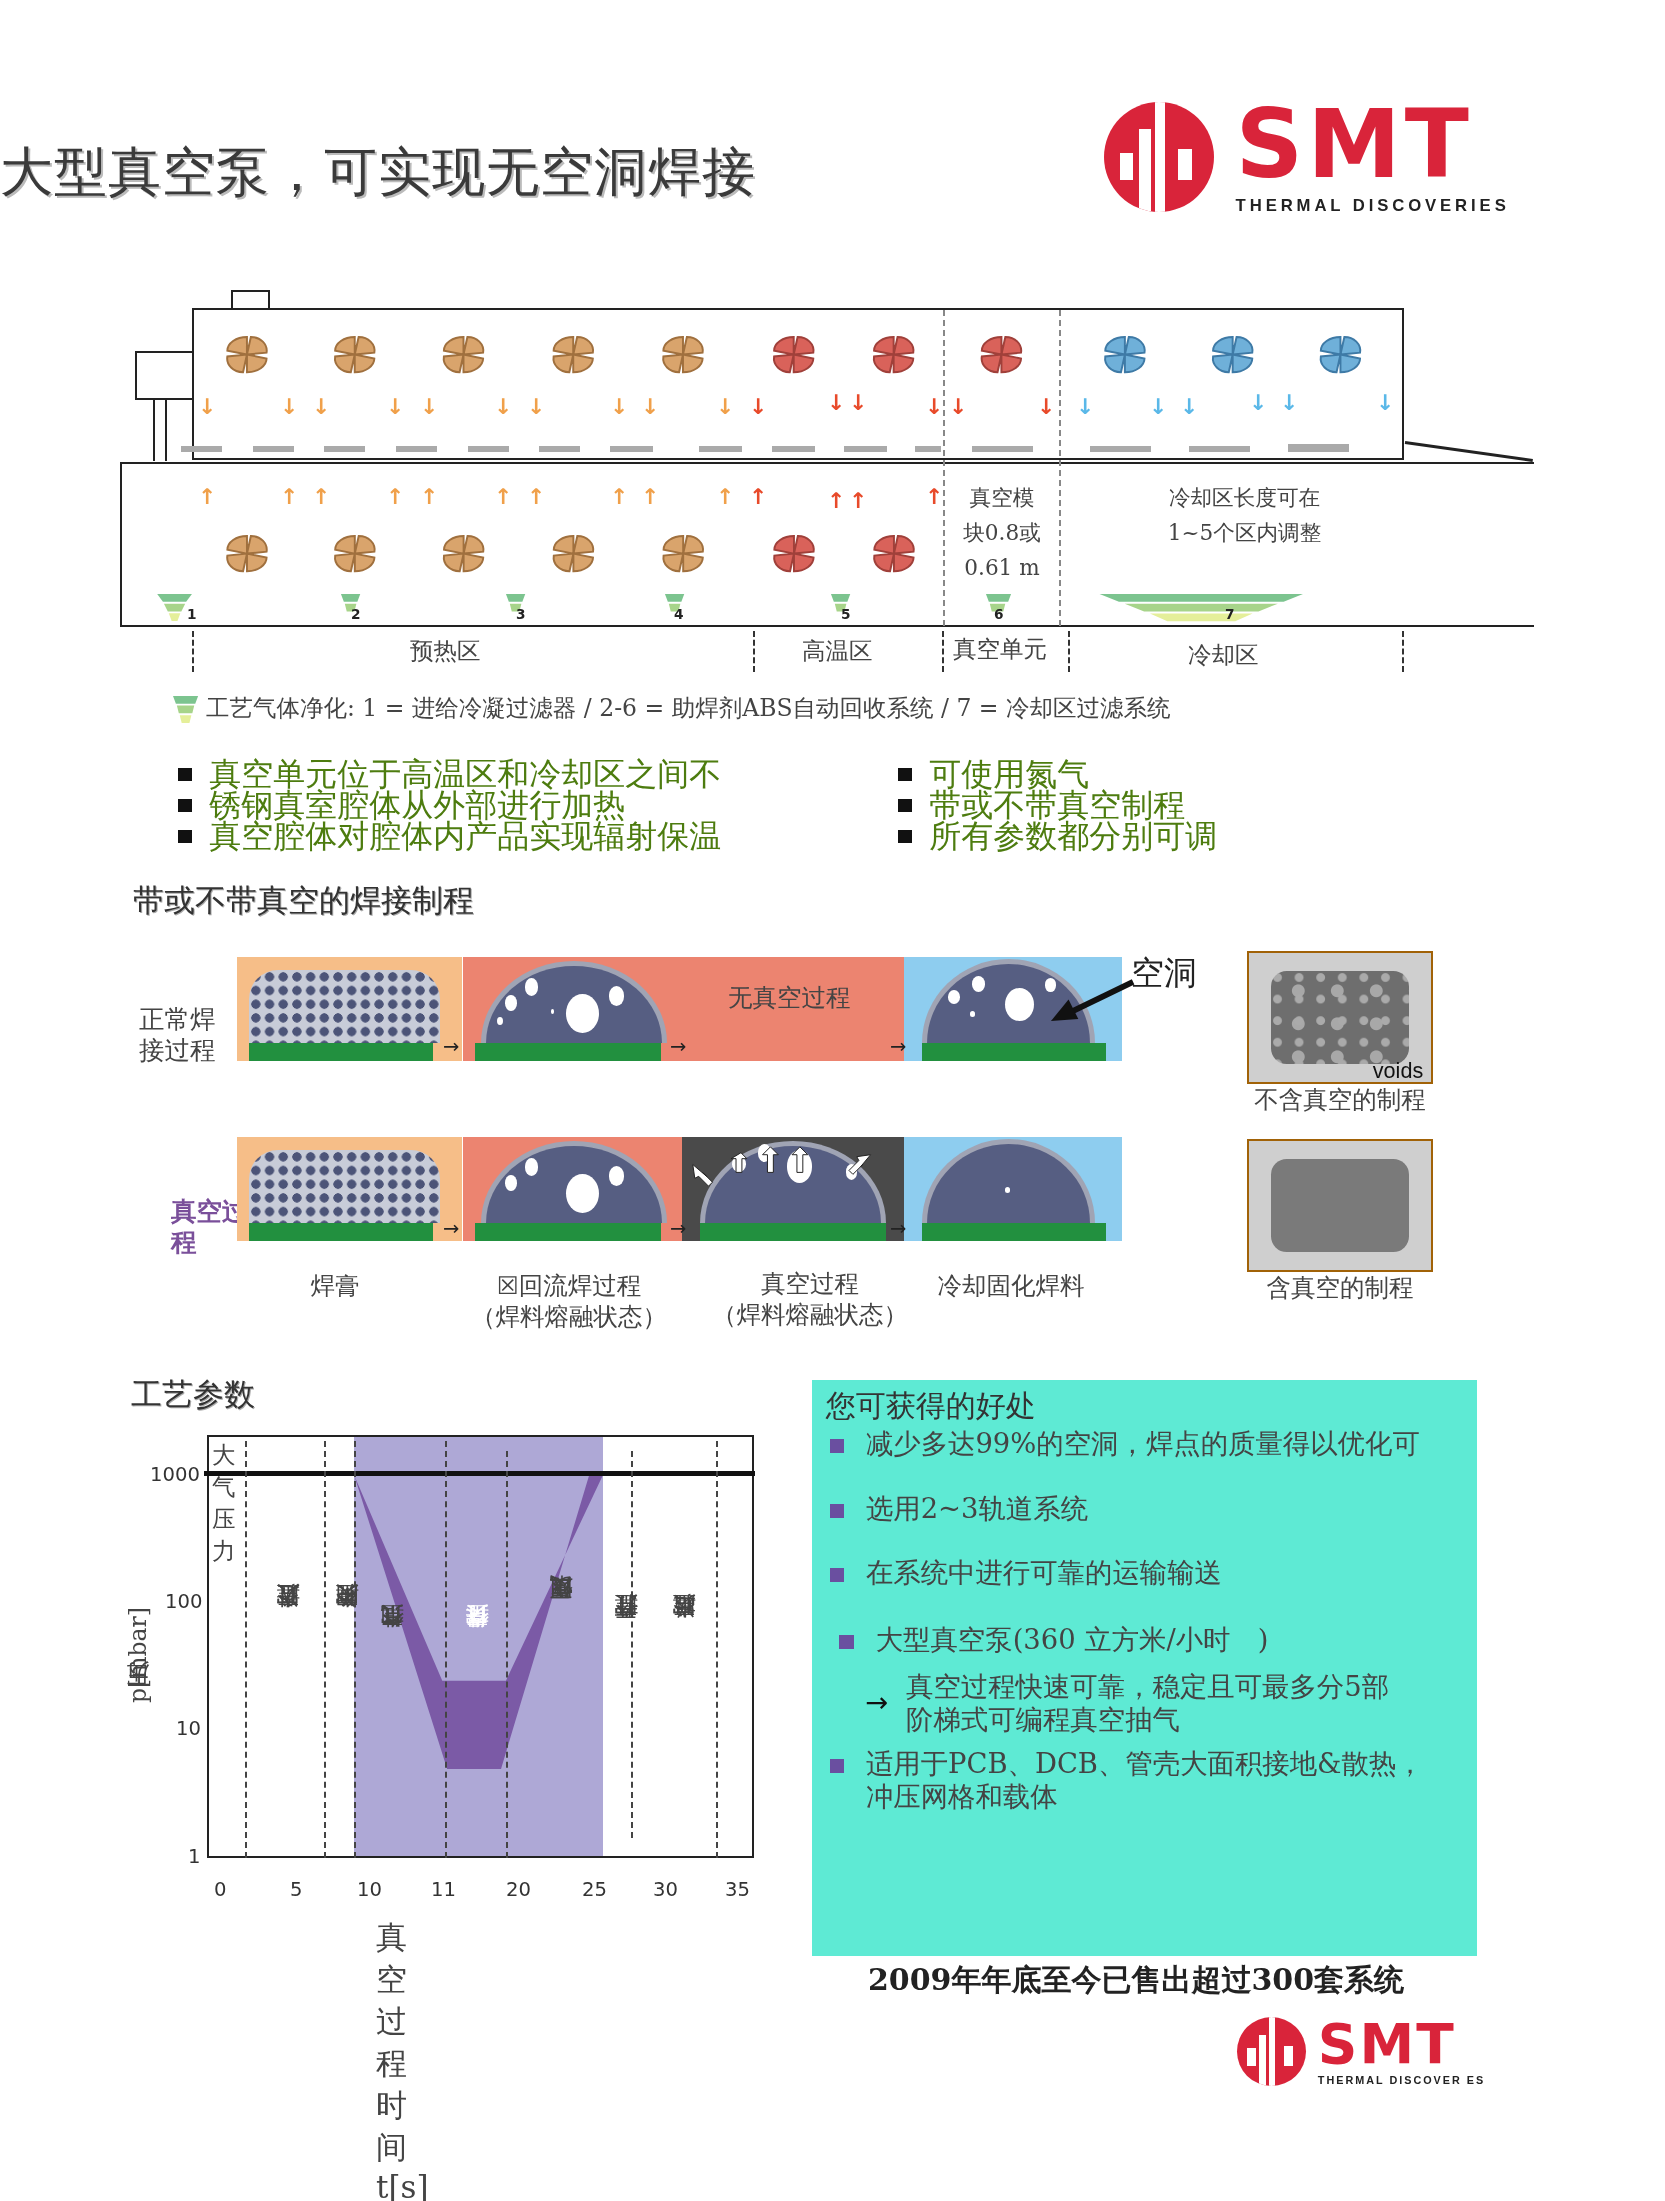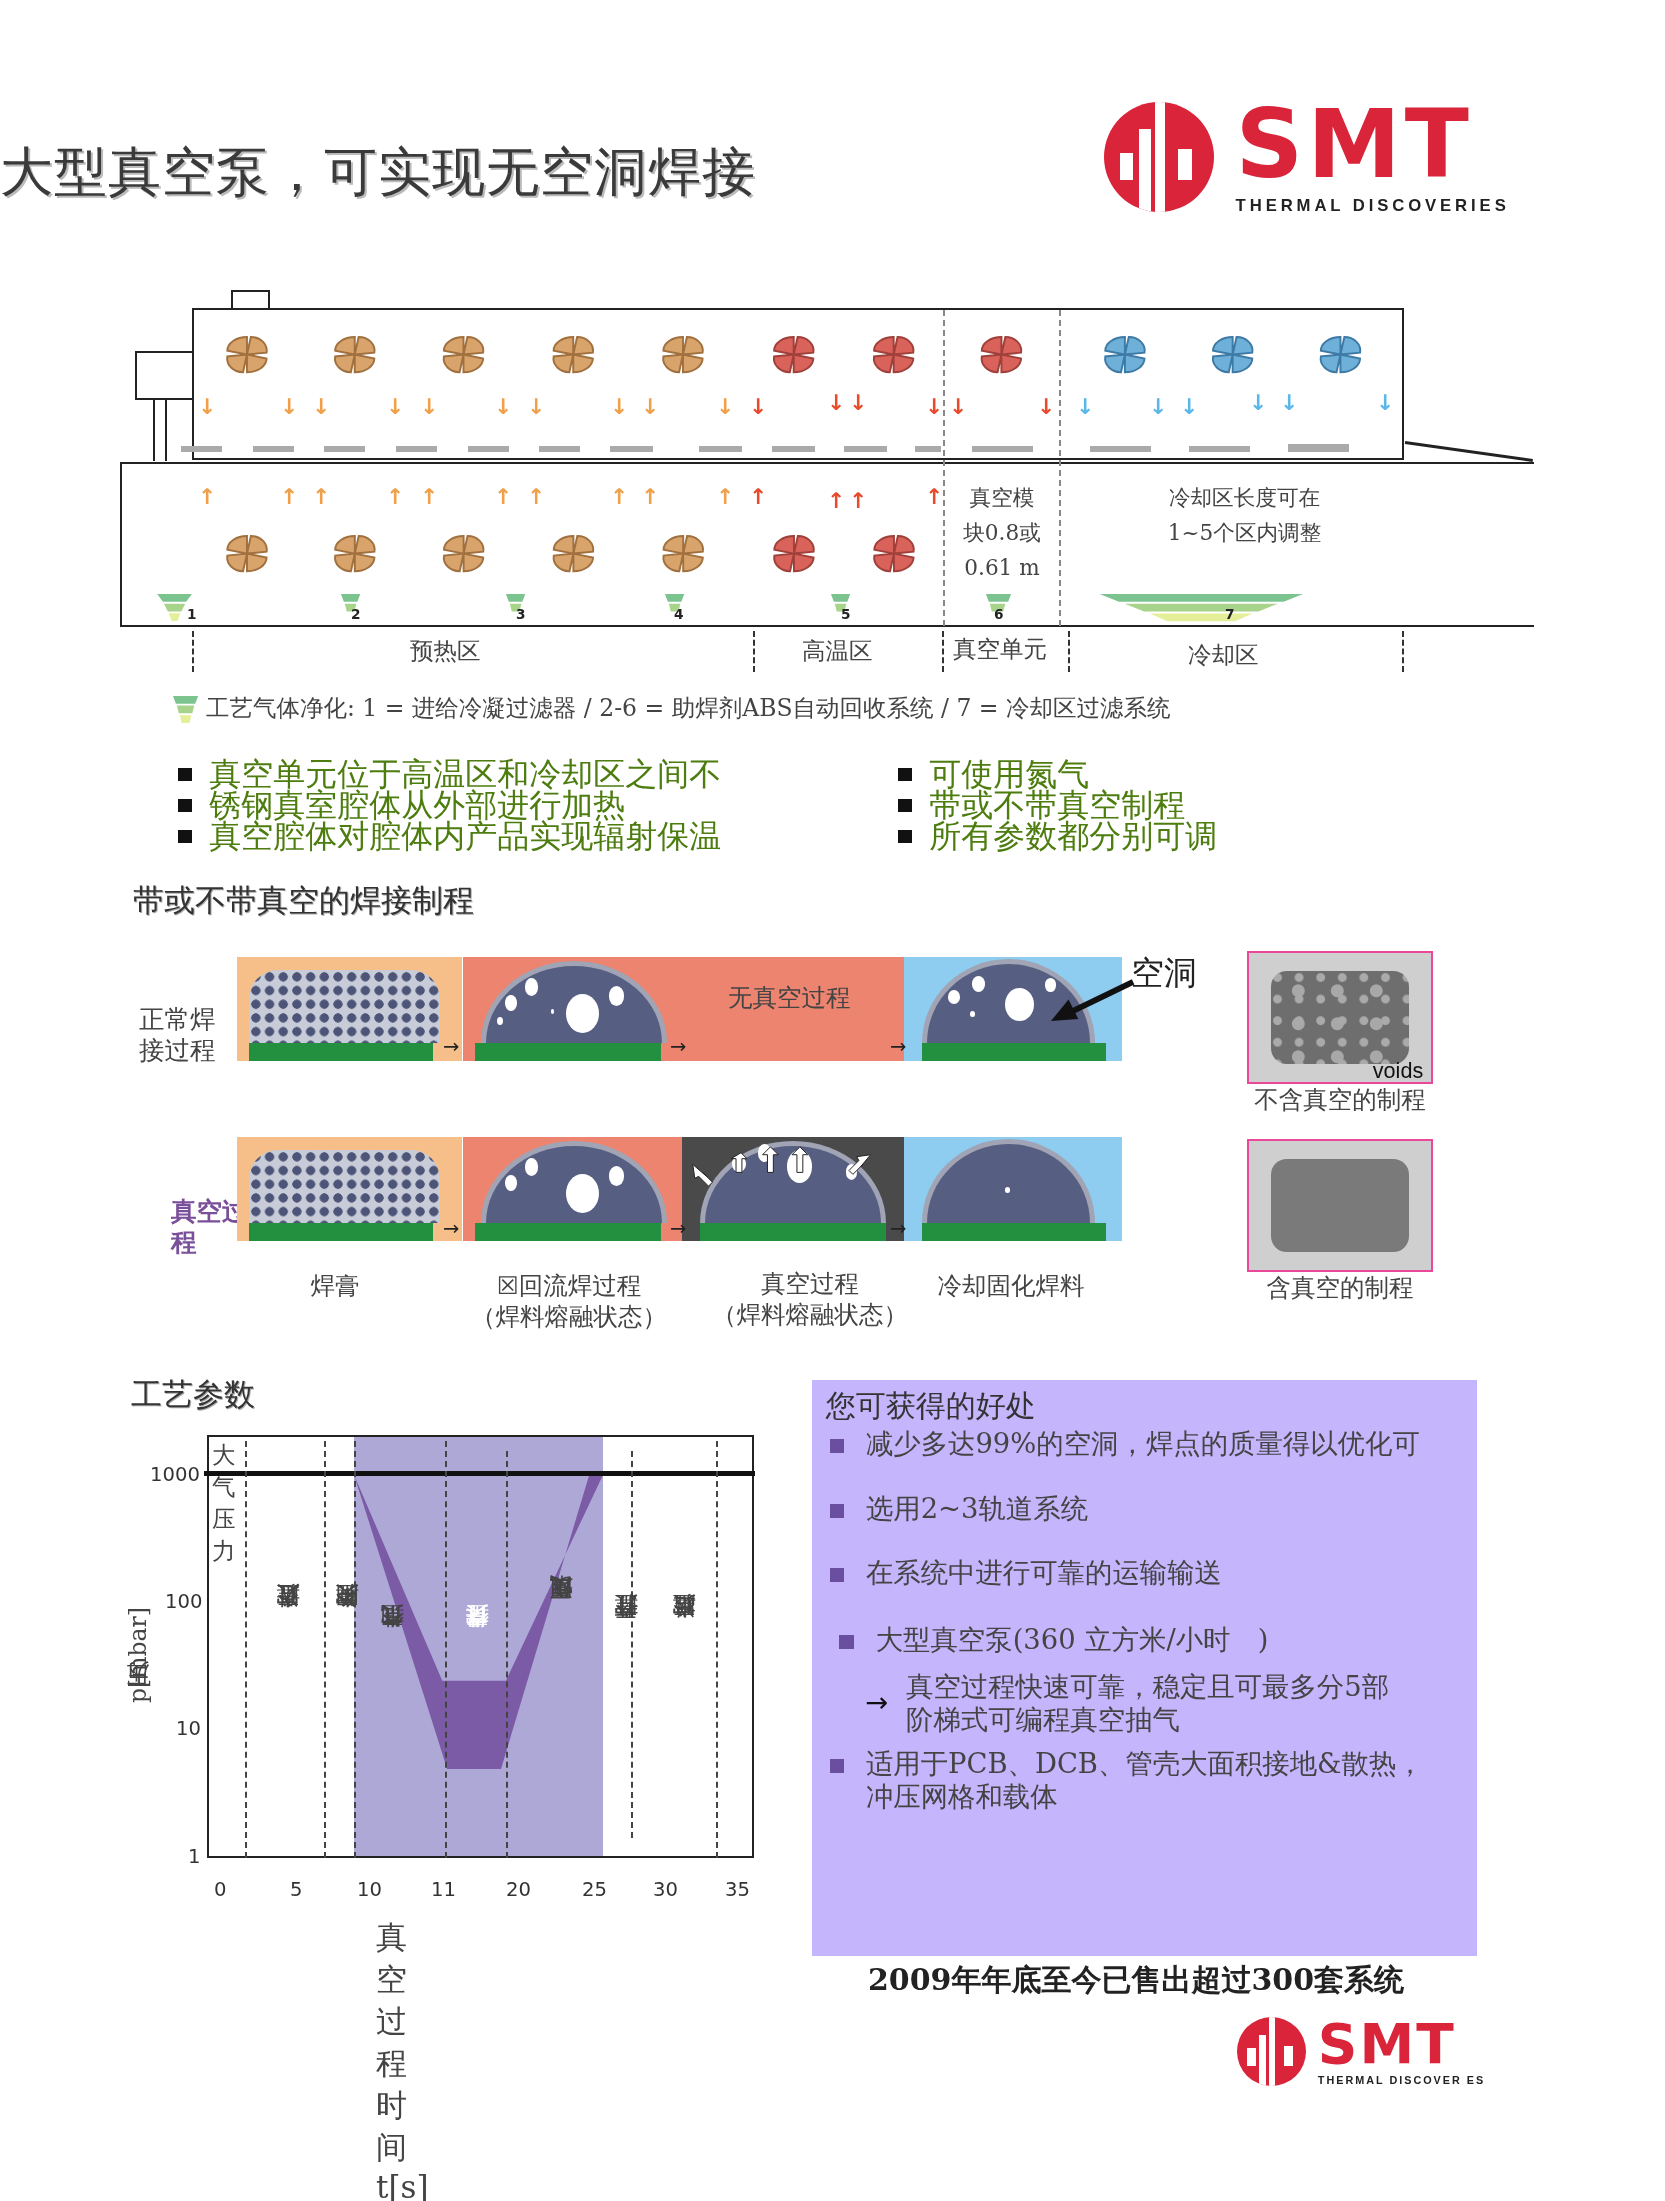--- a/index.html
+++ b/index.html
@@ -37,30 +37,30 @@
   .section-h { font-family: "DejaVu Sans", sans-serif; font-size: 31px; color: #333; text-shadow: 1px 1px 0 #aaa; white-space: nowrap; }
 
   
   .panel { position: absolute; height: 104px; overflow: hidden; }
   .pcb { position: absolute; bottom: 0; height: 17.6px; background: #22903f; }
   .dome { position: absolute; bottom: 17.6px; background: #565e82; border-top-left-radius: 50% 100%; border-top-right-radius: 50% 100%; border: 5.9px solid #a0a4b4; border-bottom: none; }
   .void { position: absolute; border-radius: 50%; background: #fff; }
   .proc-arrow { position: absolute; font-size: 19.6px; color: #222; font-family: "DejaVu Sans", sans-serif; }
   .row-label { font-size: 25.5px; line-height: 31px; color: #444; }
   .cap { font-size: 24.5px; color: #444; text-align: center; line-height: 31px; white-space: nowrap; }
-  .xray { position: absolute; background: #cfcfcf; border: 2px solid #ec4899; }
+  .xray { position: absolute; background: #cfcfcf; border: 2px solid #a16207; }
   .xray-inner { position: absolute; left: 21.6px; top: 17.6px; right: 21.6px; bottom: 17.6px; border-radius: 15.7px; }
 
   
   .chart-frame { left: 207px; top: 1435px; width: 547px; height: 423px; border: 2.9px solid #222; border-top: 2px solid #222; }
   .tick-lbl { font-family: "DejaVu Sans", sans-serif; font-size: 19.6px; color: #333; position: absolute; white-space: nowrap; }
   .vtxt { position: absolute; writing-mode: vertical-rl; transform: rotate(180deg); font-size: 23.5px; color: #444; white-space: nowrap; }
 
   
-  .benefit-box { left: 812px; top: 1380px; width: 665px; height: 576px; background: #c4b5fd; }
+  .benefit-box { left: 812px; top: 1380px; width: 665px; height: 576px; background: #5eead4; }
   .benefit-title { font-family: "DejaVu Sans", sans-serif; font-size: 30px; color: #333; position: absolute; left: 13.7px; top: 5.9px; }
   .benefit { position: absolute; left: 17.6px; display: flex; gap: 21.6px; font-size: 27.4px; color: #444; line-height: 33px; }
   .psq { width: 14.7px; height: 14.7px; background: #6a4fa0; flex: none; margin-top: 11.8px; }
   .footer-claim { left: 868px; top: 1960px; font-size: 30px; color: #222; font-weight: bold; white-space: nowrap; }
 </style>
 </head>
 <body>
 
 <div class="abs page-title">大型真空泵，可实现无空洞焊接</div>
 

